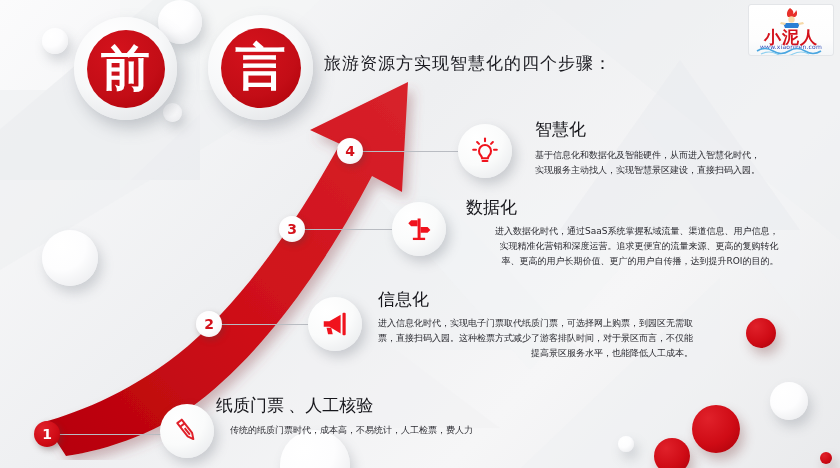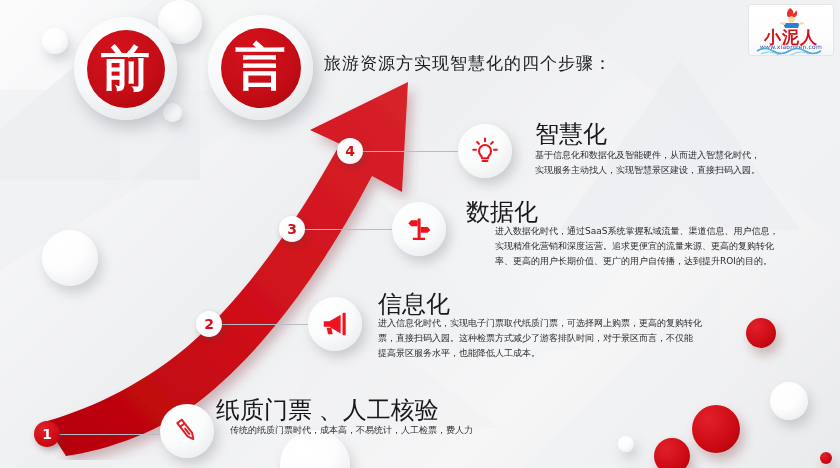--- a/index.html
+++ b/index.html
@@ -104,26 +104,27 @@
   .disc{
     position:absolute;width:54px;height:54px;border-radius:50%;
     background:radial-gradient(circle at 33% 26%,#ffffff 0%,#fafbfb 50%,#e4e6e9 100%);
     box-shadow:4px 6px 12px rgba(115,120,130,.32);
     display:flex;align-items:center;justify-content:center;
   }
   .disc svg{display:block;}
 
   
   .step-head{
-    position:absolute;font-size:24px;color:#16161b;
-    font-family:Liberation Sans, sans-serif;white-space:nowrap;
+    position:absolute;font-size:17px;color:#16161b;
+    font-family:Liberation Serif, serif;white-space:nowrap;
   }
   .step-body{
     position:absolute;font-size:9px;line-height:15px;color:#2a2a30;
     font-family:"DejaVu Sans","Liberation Sans",sans-serif;
+    text-align:right;
   }
   .step-body div{white-space:nowrap;}
 
   
   #logo{
     position:absolute;right:6px;top:4px;width:84px;height:50px;
     background:linear-gradient(180deg,#ffffff 0%,#fdfdfd 70%,#f4f6f8 100%);
     border:1px solid #e3e5e8;border-radius:3px;overflow:hidden;
   }
   #logo .brand{
@@ -227,21 +228,21 @@
     <svg width="30" height="30" viewBox="0 0 32 32">
       <g fill="#f0131d">
         <path d="M4 13 h6 l12 -7 v20 l-12 -7 H4 Z"></path>
         <rect x="24" y="4" width="3.4" height="24" rx="1"></rect>
         <path d="M7 20 h5 l1.6 7 h-5 Z"></path>
       </g>
     </svg>
   </div>
   <div class="step-head" style="left:378px;top:288px;">信息化</div>
   <div class="step-body" style="left:378px;top:316px;">
-    <div>进入信息化时代，实现电子门票取代纸质门票，可选择网上购票，更高的复购转化</div>
+    <div>进入信息化时代，实现电子门票取代纸质门票，可选择网上购票，到园区无需取</div>
     <div>票，直接扫码入园。这种检票方式减少了游客排队时间，对于景区而言，不仅能</div>
     <div>提高景区服务水平，也能降低人工成本。</div>
   </div>
 
   <div class="num light" style="left:279px;top:216px;">3</div>
   <div class="disc" style="left:392px;top:202px;">
     <svg width="28" height="28" viewBox="0 0 32 32">
       <g fill="#f0131d">
         <rect x="14.4" y="4" width="3.4" height="24"></rect>
         <path d="M14.4 6 H7 l-3.2 3.4 L7 12.8 h7.4 Z"></path>

